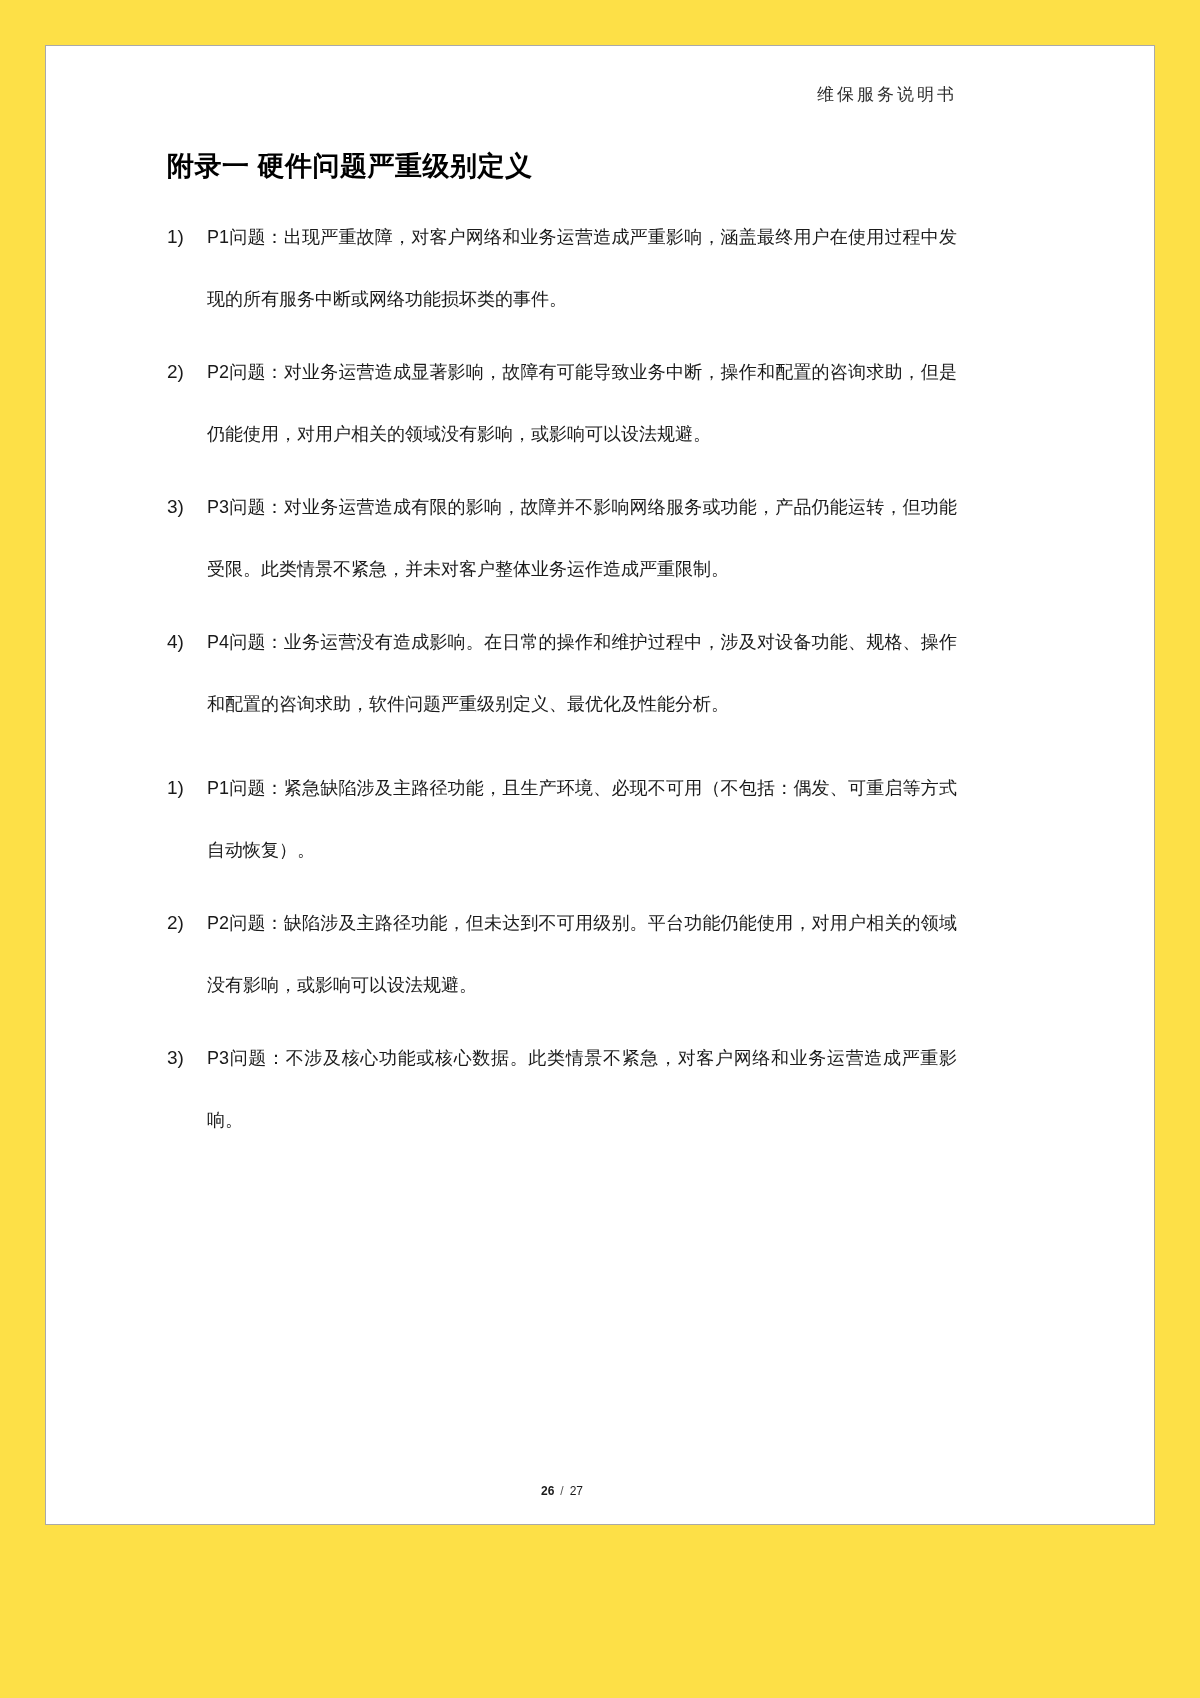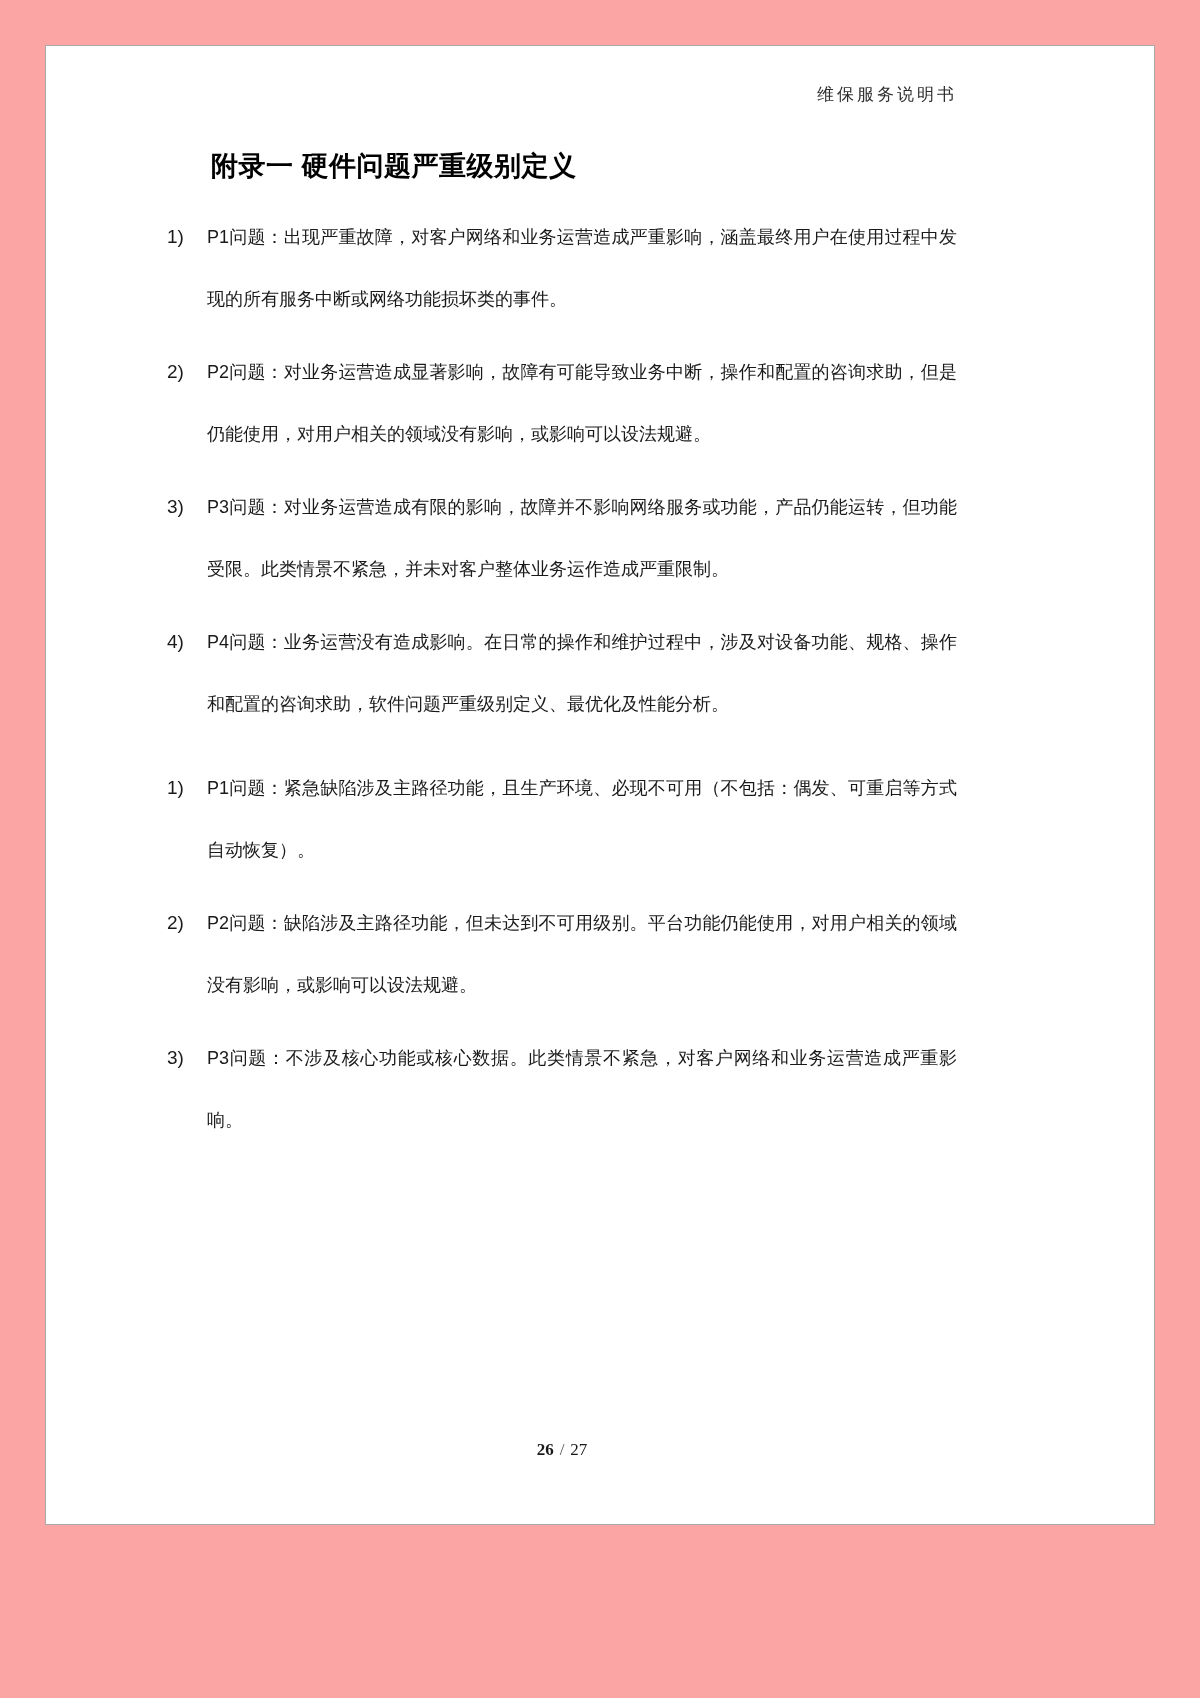--- a/index.html
+++ b/index.html
@@ -5,21 +5,21 @@
   * { margin: 0; padding: 0; box-sizing: border-box; }
   html, body { background: #ffffff; }
   body {
     font-family: "Liberation Sans", "DejaVu Sans", sans-serif;
     color: #1a1a1a;
   }
   .page {
     position: relative;
     width: 1200px;
     height: 1698px;
-    background: #fca5a5;
+    background: #fde047;
     overflow: hidden;
   }
   .border-frame {
     position: absolute;
     left: 45px;
     top: 45px;
     width: 1110px;
     height: 1480px;
     border: 1px solid #a9a9a9;
     background: #ffffff;
@@ -37,21 +37,21 @@
     font-size: 17px;
     letter-spacing: 3px;
     color: #2e2e2e;
   }
   .section-title {
     font-size: 27px;
     font-weight: bold;
     color: #000000;
     letter-spacing: 0.5px;
   }
-  .section-1 .section-title { margin-top: 42px; margin-left: 44px; }
+  .section-1 .section-title { margin-top: 42px; }
   .section-2 .section-title { margin-top: 146px; }
   .item-list { margin-top: 22px; }
   .list-item {
     display: flex;
     margin-bottom: 11px;
   }
   .item-marker {
     flex: 0 0 40px;
     font-size: 19px;
     line-height: 62px;
@@ -61,25 +61,25 @@
     flex: 1 1 auto;
     font-size: 18px;
     line-height: 62px;
     text-align: justify;
     text-justify: inter-ideograph;
     color: #1a1a1a;
   }
   .doc-footer {
     position: absolute;
     left: 167px;
-    top: 1440px;
+    top: 1484px;
     width: 790px;
     text-align: center;
-    font-family: Liberation Serif, serif;
-    font-size: 17px;
+    font-family: Liberation Sans, sans-serif;
+    font-size: 12px;
     color: #1a1a1a;
   }
   .doc-footer .page-current { font-weight: bold; }
   .doc-footer .page-sep { margin: 0 6px; color: #555555; }
 </style>
 </head>
 <body>
 
 <div class="page">
   <div class="border-frame"></div>

